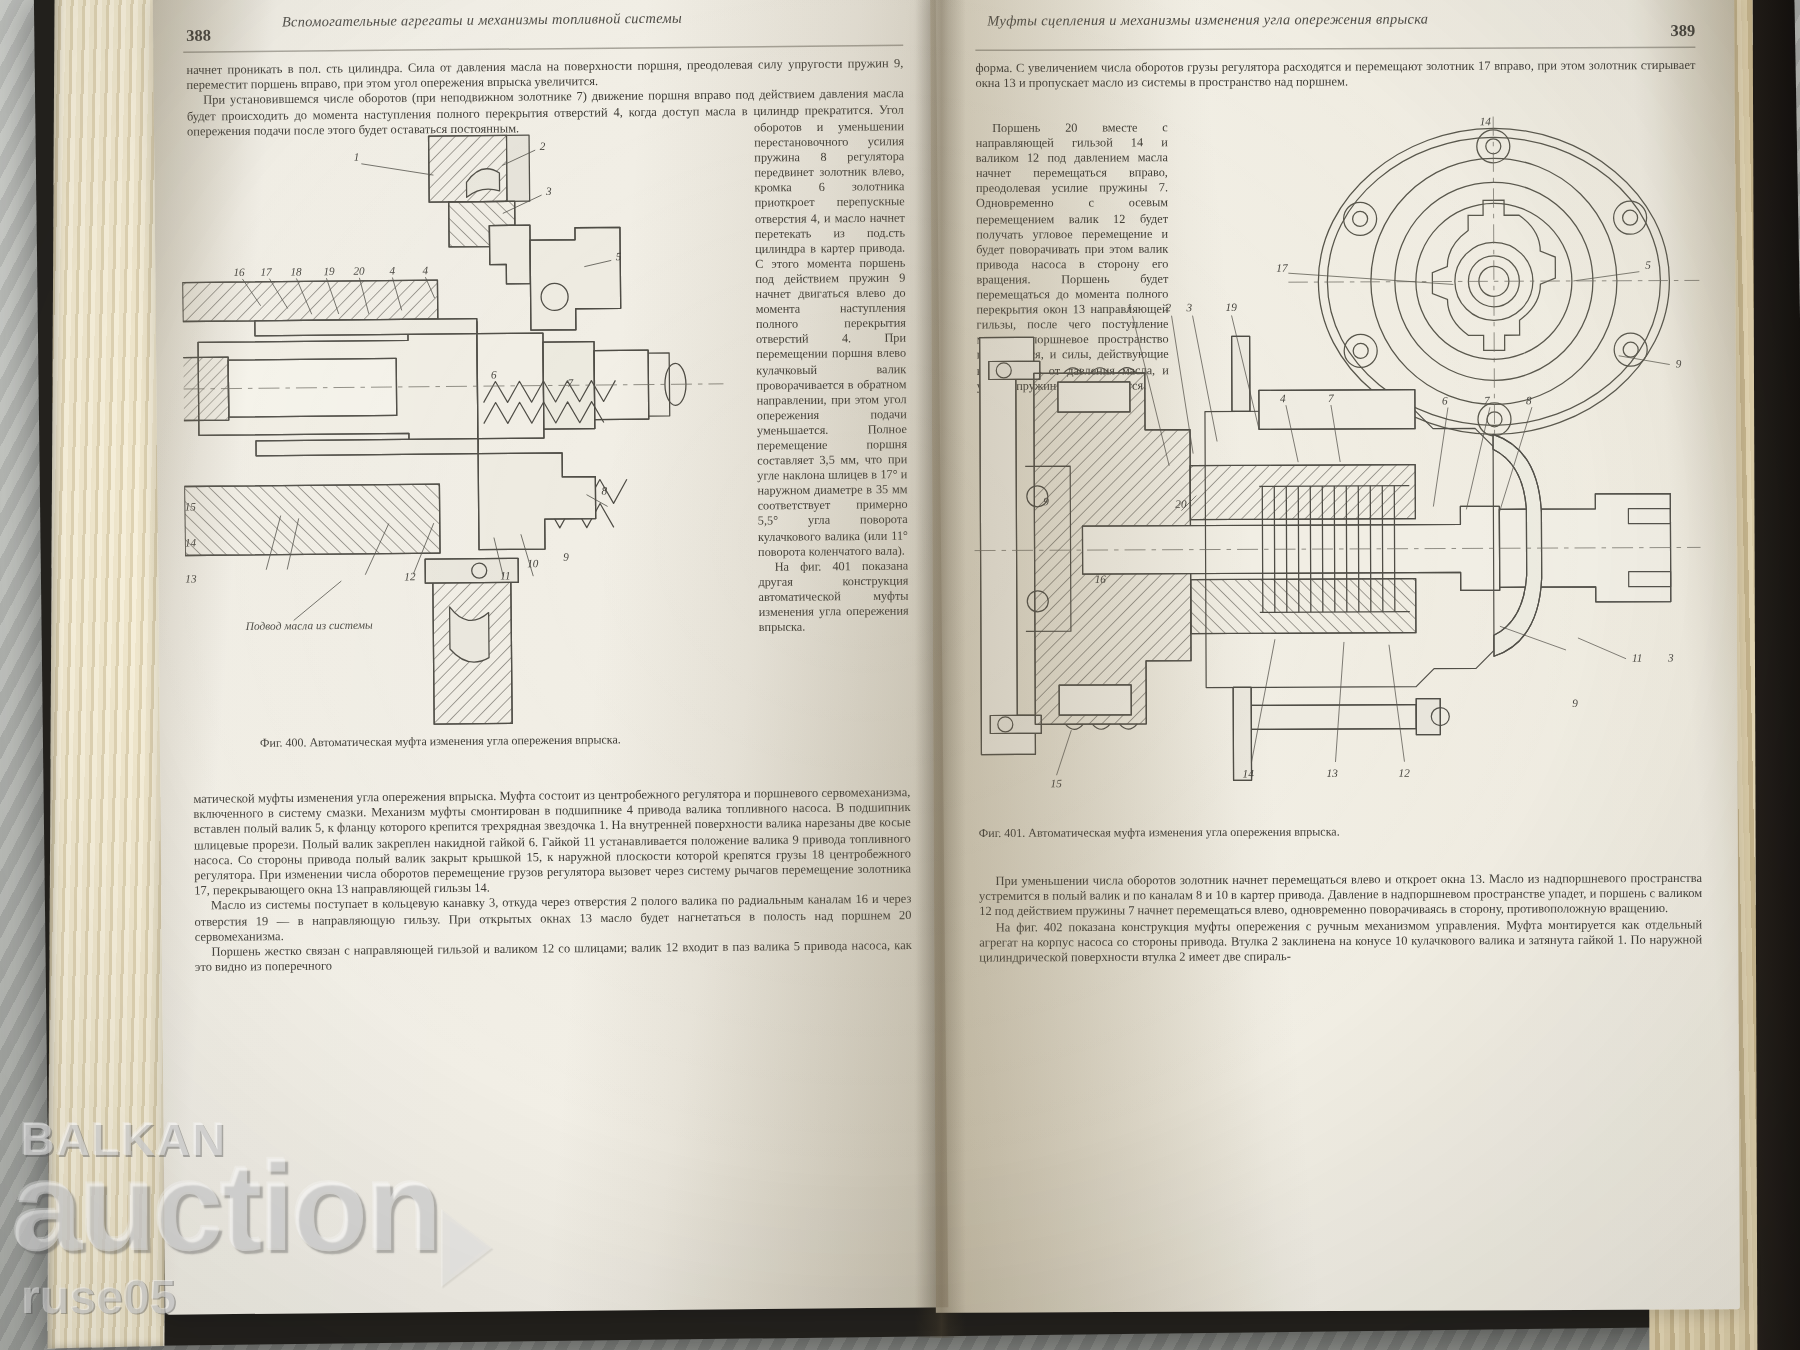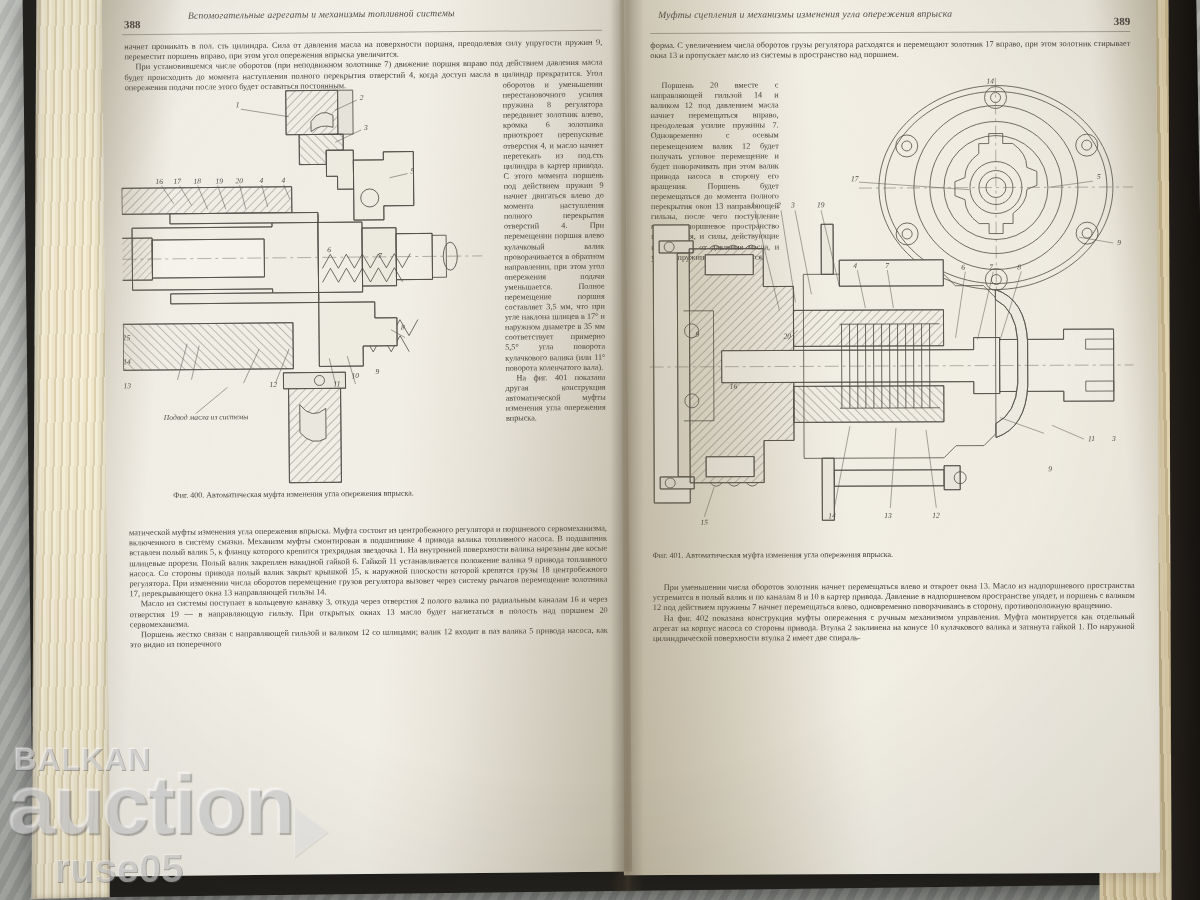--- a/index.html
+++ b/index.html
@@ -130,24 +130,23 @@
   .wm-auction{
     left:8px;top:762px;font-family:"Liberation Sans",sans-serif;
     font-weight:700;font-size:84px;letter-spacing:-2px;
     color:rgba(255,255,255,.46);
     text-shadow:2px 2px 1px rgba(80,80,80,.38), -1px -1px 0 rgba(255,255,255,.35);
     line-height:84px;
     text-align:right;
   }
   .wm-ruse{
     left:14px;top:846px;font-family:"Liberation Sans",sans-serif;
-    font-weight:700;font-size:40px;letter-spacing:0px;
+    font-weight:700;font-size:32px;letter-spacing:0px;
     color:rgba(255,255,255,.50);
     text-shadow:1px 1px 0 rgba(80,80,80,.40);
-    margin-left:40px;
   }
   .wm-play{
     left:294px;top:806px;width:0;height:0;
     border-top:26px solid transparent;border-bottom:26px solid transparent;
     border-left:34px solid rgba(255,255,255,.30);
     filter:drop-shadow(1px 1px 0 rgba(90,90,90,.35));
   }
   .wm-play-in{
     position:absolute;left:300px;top:814px;width:0;height:0;
     border-top:18px solid transparent;border-bottom:18px solid transparent;

